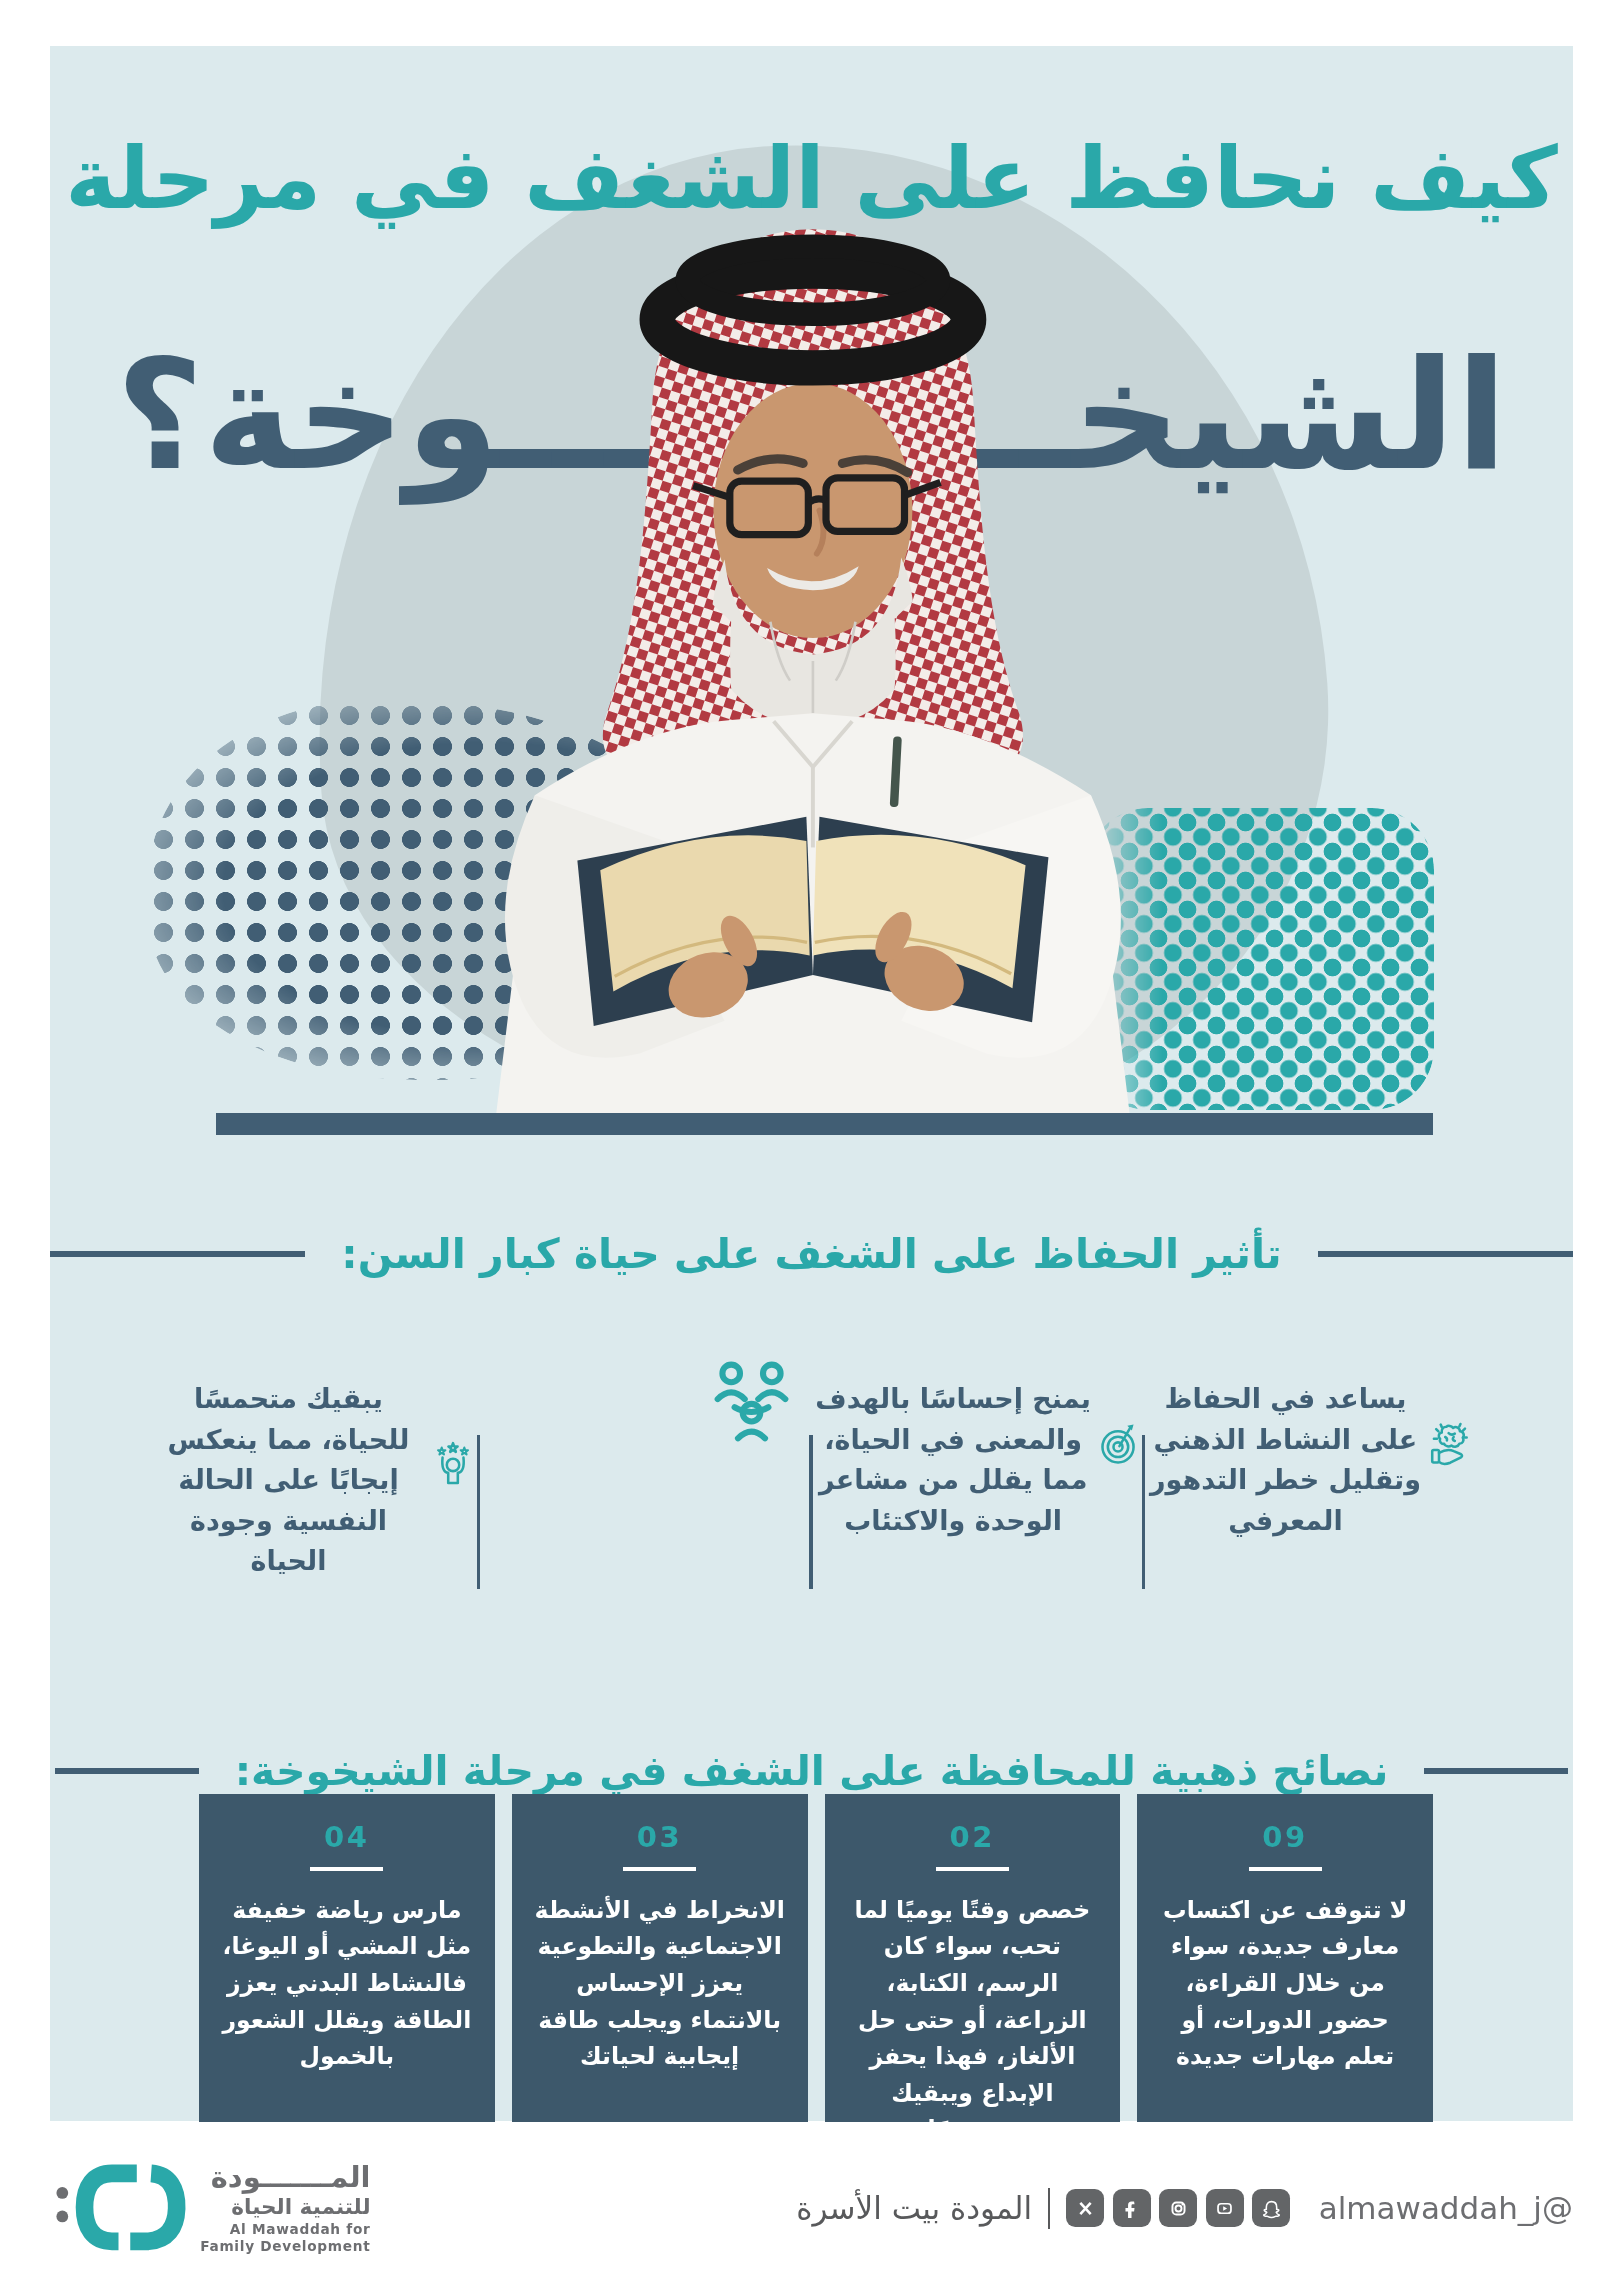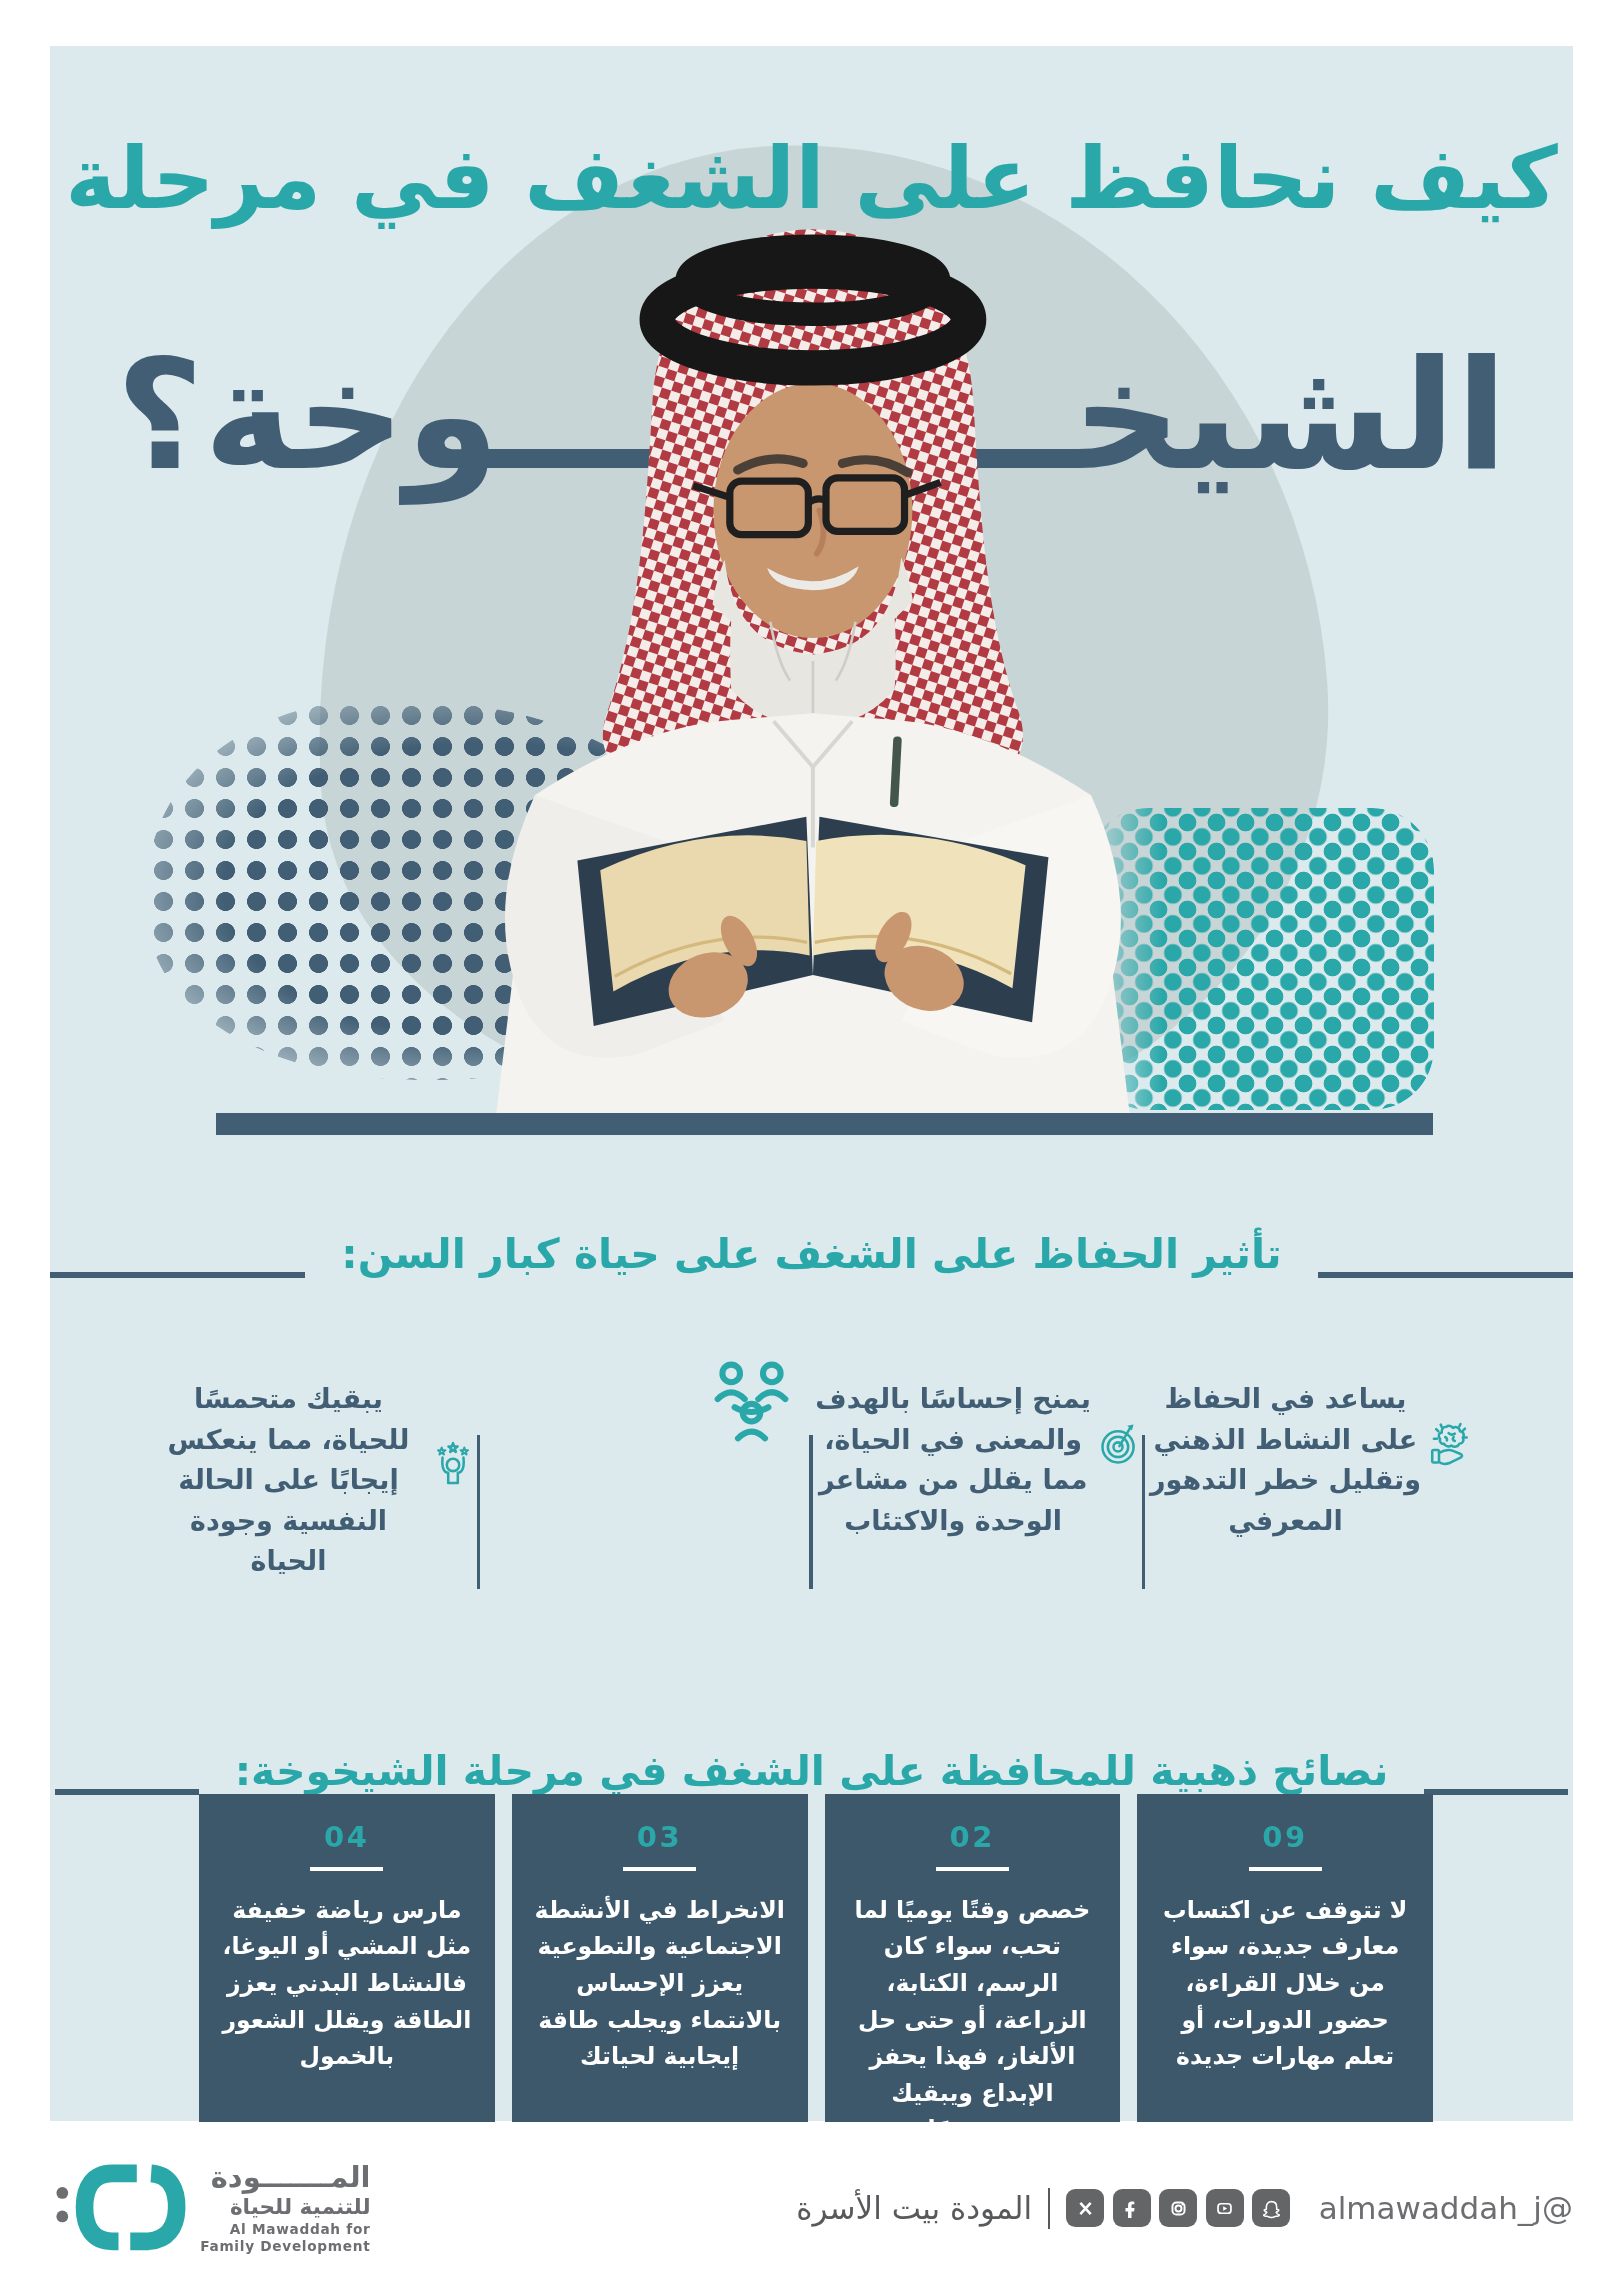--- a/index.html
+++ b/index.html
@@ -32,21 +32,21 @@
                 background-size:29px 29px; background-position:0 0, 14.4px 14.4px;
                 border-radius:62px;
                 -webkit-mask-image:linear-gradient(to left, #000 78%, transparent 100%);
                 mask-image:linear-gradient(to left, #000 78%, transparent 100%); }
 
   .man { position:absolute; left:393px; top:157px; width:766px; height:916px; }
 
   .bar { position:absolute; left:166px; top:1067px; width:1217px; height:22px;
          background:var(--dark,#415e74); z-index:6; }
 
-  .sec-head { position:absolute; left:0; width:100%; display:flex; align-items:flex-end;
+  .sec-head { position:absolute; left:0; width:100%; display:flex; align-items:center;
               justify-content:center; gap:36px; z-index:5; }
   .sec-head .hline { height:6.5px; background:var(--dark,#415e74); }
   .sec-head .txt { font-size:41px; font-weight:bold; color:var(--teal,#2aa8a9); white-space:nowrap; }
   #sec1-head { top:1184px; } #sec1-head .hline { width:255px; }
   #sec2-head { top:1701px; } #sec2-head .hline { width:144px; }
 
   .benefits { position:absolute; top:1299px; left:98px; width:1326px; display:flex;
               align-items:flex-start; z-index:5; }
   .benefit { flex:1; display:flex; flex-direction:row; align-items:center; }
   .benefit .icon { width:115px; height:115px; }
@@ -276,19 +276,19 @@
 
   <div class="f-logo">
     <svg width="137" height="98" viewBox="-34 0 204 150">
       <circle cx="-18" cy="52" r="9" fill="#6d6e71"></circle>
       <circle cx="-18" cy="88" r="9" fill="#6d6e71"></circle>
       <path d="M96 22 H58 C30 22 16 42 16 74 C16 106 30 126 58 126 h10" stroke="#2aa8a9" stroke-width="27" fill="none"></path>
       <path d="M118 22 C146 24 158 46 157 76 C156 106 142 124 114 126 H86" stroke="#2aa8a9" stroke-width="27" fill="none"></path>
     </svg>
     <div class="logo-text">
       <div class="lt-ar1">المـــــــودة</div>
-      <div class="lt-ar2">للتنمية للحياة</div>
+      <div class="lt-ar2">للتنمية الحياة</div>
       <div class="lt-en" dir="ltr">Al Mawaddah for</div>
       <div class="lt-en" dir="ltr">Family Development</div>
     </div>
   </div>
 </div>
 
 
 </body></html>

